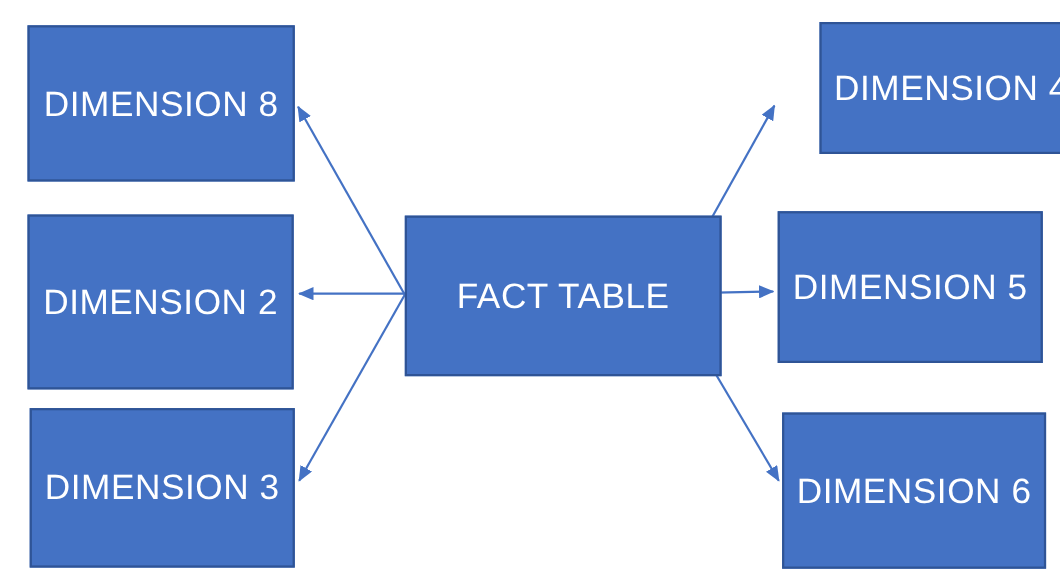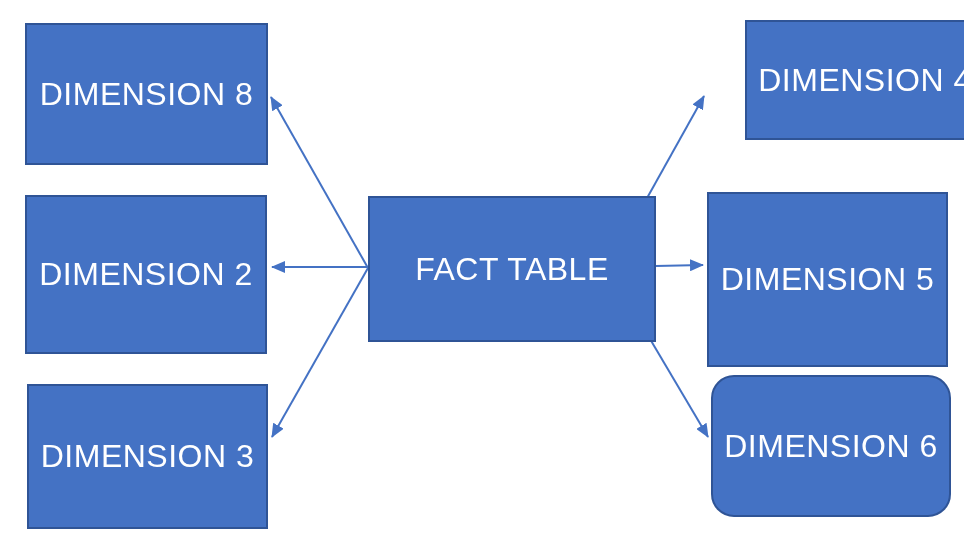--- a/index.html
+++ b/index.html
@@ -42,24 +42,24 @@
   .node-label {
     color: var(--label-text, #FFFFFF);
     font-size: 32px;
     letter-spacing: 0.5px;
     white-space: nowrap;
     user-select: none;
   }
   .node-fact  { left: 368px; top: 196px; width: 288px; height: 146px; }
   .node-dim1  { left: 25px;  top: 23px;  width: 243px; height: 142px; }
   .node-dim2  { left: 25px;  top: 195px; width: 242px; height: 159px; }
-  .node-dim3  { left: 27px;  top: 384px; width: 241px; height: 145px; }
+  .node-dim3  { left: 27px;  top: 371px; width: 241px; height: 145px; }
   .node-dim4  { left: 707px; top: 20px;  width: 240px; height: 120px; margin-left: 38px; }
-  .node-dim5  { left: 707px; top: 192px; width: 241px; height: 175px; }
-  .node-dim6  { left: 711px; top: 375px; width: 240px; height: 142px; border-radius: 23px; }
+  .node-dim5  { left: 707px; top: 192px; width: 241px; height: 138px; }
+  .node-dim6  { left: 711px; top: 375px; width: 240px; height: 142px; }
 </style>
 </head>
 <body>
 
 <div class="canvas">
 
   <svg class="connector-layer" viewBox="0 0 964 534" xmlns="http://www.w3.org/2000/svg">
     <defs>
       <marker id="arrow" markerUnits="userSpaceOnUse" markerWidth="14" markerHeight="12" refX="13" refY="6" orient="auto">
         <path class="arrowhead" d="M0,0 L14,6 L0,12 Z"></path>

